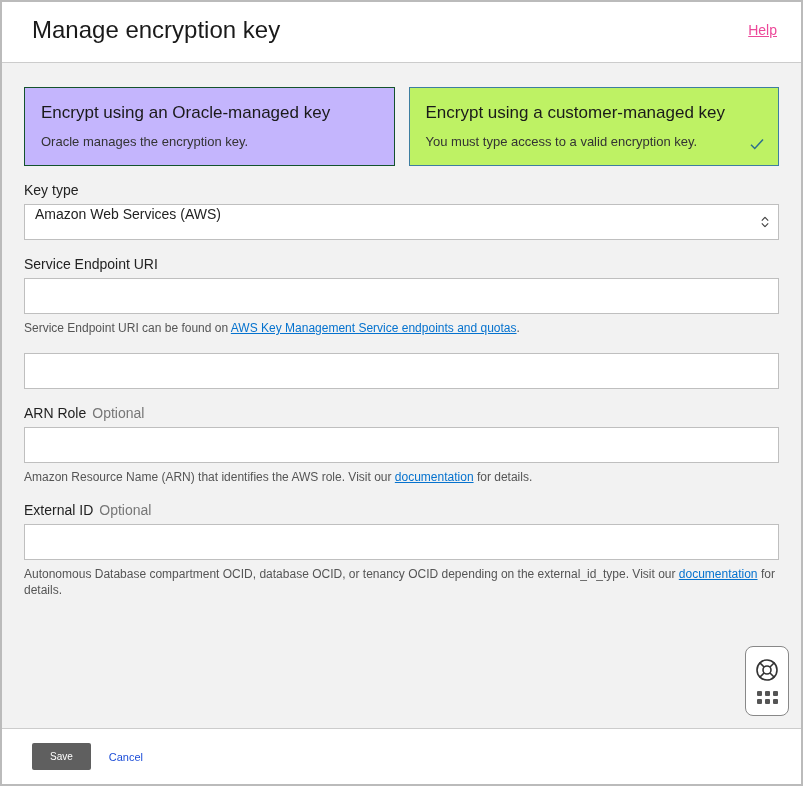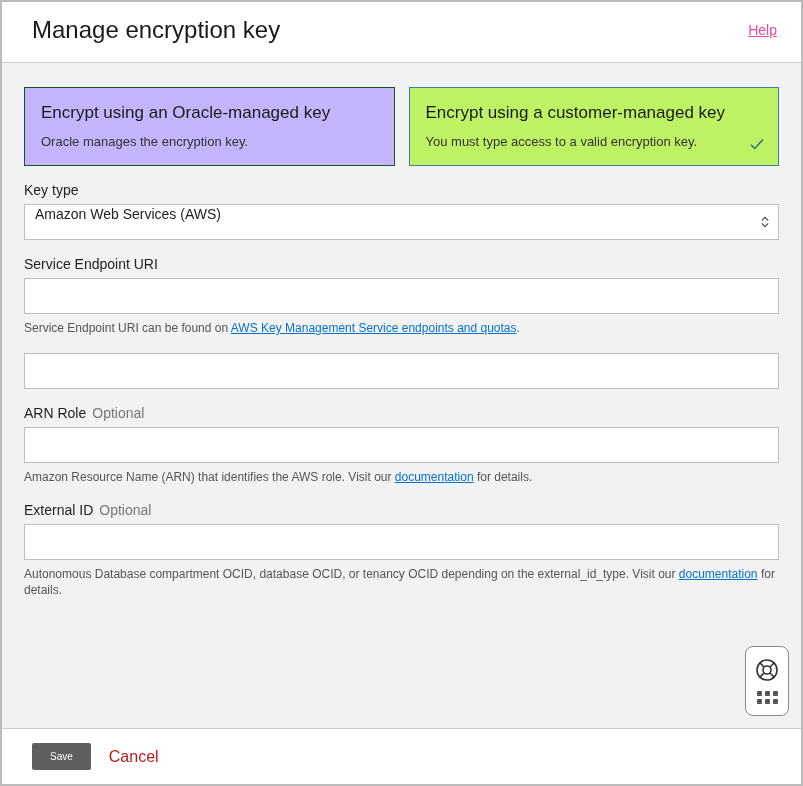--- a/index.html
+++ b/index.html
@@ -149,22 +149,22 @@
 .btn-save {
   background: #5f5f5f;
   color: #fff;
   border: none;
   padding: 8px 18px;
   font-size: 10px;
   border-radius: 2px;
   cursor: pointer;
 }
 .cancel-link {
-  color: #b91c1c;
-  font-size: 16px;
+  color: #1d4ed8;
+  font-size: 11px;
   cursor: pointer;
 }
 .float-widget {
   position: absolute;
   right: 12px;
   bottom: 12px;
   width: 44px;
   height: 70px;
   border: 1.5px solid #888;
   border-radius: 8px;

